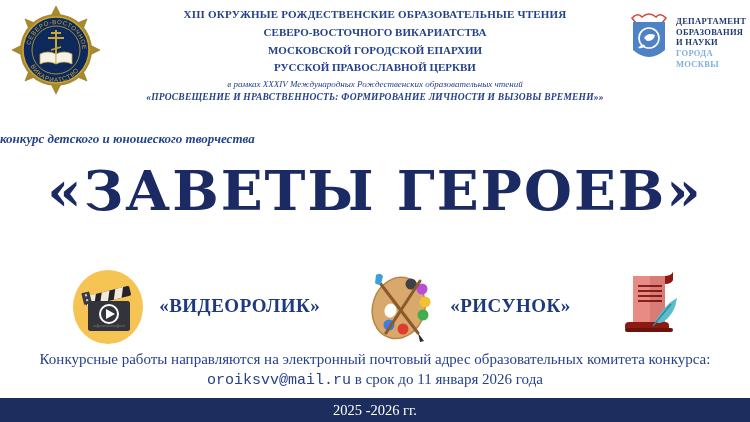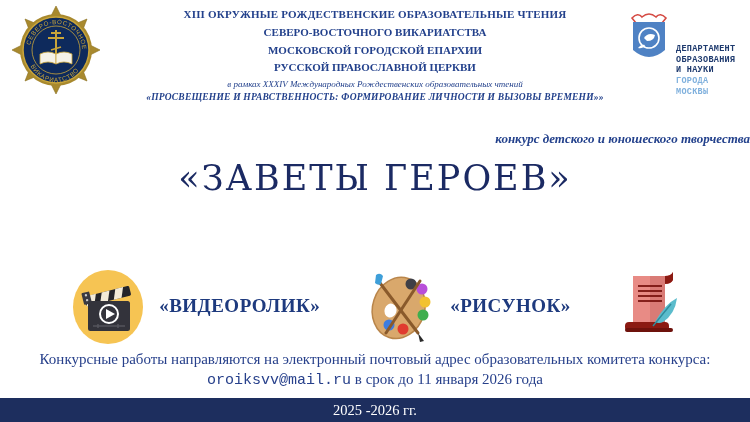--- a/index.html
+++ b/index.html
@@ -7,37 +7,37 @@
   body {
     font-family:"Liberation Serif","DejaVu Serif",serif;
     background:#ffffff; position:relative; overflow:hidden;
   }
   .page { position:absolute; inset:0; background:#fff; }
 
   
   .emblem { position:absolute; left:10px; top:4px; width:92px; height:92px; }
   .dept-logo { position:absolute; left:628px; top:10px; width:118px; height:62px; display:flex; gap:6px; }
   .dept-logo svg { flex:0 0 auto; }
-  .dept-text { padding-top:6px; font-family:Liberation Mono, monospace;margin-top:28px; }
+  .dept-text { padding-top:6px; font-family:Liberation Serif, serif; }
   .dept-text div { font-size:8.5px; font-weight:bold; color:#1e3a6e; line-height:1.25; letter-spacing:.3px; }
   .dept-text div.light { color:#7fb0dd; }
 
   
   .header { position:absolute; left:0; right:0; top:8px; text-align:center; color:#23418c; }
   .h-line1 { font-size:11px; font-weight:bold; letter-spacing:.2px; margin-bottom:6px; }
   .h-line  { font-size:11px; font-weight:bold; margin-bottom:5.5px; }
   .h-line5 { font-size:9px; font-style:italic; margin-top:3px; margin-bottom:3px; }
   .h-line6 { font-size:9.5px; font-style:italic; font-weight:bold; letter-spacing:.2px; }
 
   
-  .subtitle { position:absolute; left:0; right:0; top:131px; text-align:right;
+  .subtitle { position:absolute; left:0; right:0; top:131px; text-align:left;
     font-size:13px; font-weight:bold; font-style:italic; color:#23418c; }
   .main-title { position:absolute; left:0; right:0; top:158px; text-align:center;
     font-family:"DejaVu Serif","Liberation Serif",serif;
-    font-size:35px; font-weight:normal; color:#1b2a63; letter-spacing:2px; }
+    font-size:55px; font-weight:bold; color:#1b2a63; letter-spacing:2px; }
 
   
   .categories { position:absolute; left:0; right:0; top:262px; height:88px;
     display:flex; align-items:center; justify-content:center; gap:14px;padding-left:8px; }
   .cat-label { font-size:19px; font-weight:bold; color:#1e3a7e; letter-spacing:.5px; white-space:nowrap; }
   .cat-icon { flex:0 0 auto; display:block; }
   .gap-lg { width:14px; }
 
   
   .footer-text { position:absolute; left:0; right:0; top:350px; text-align:center;

